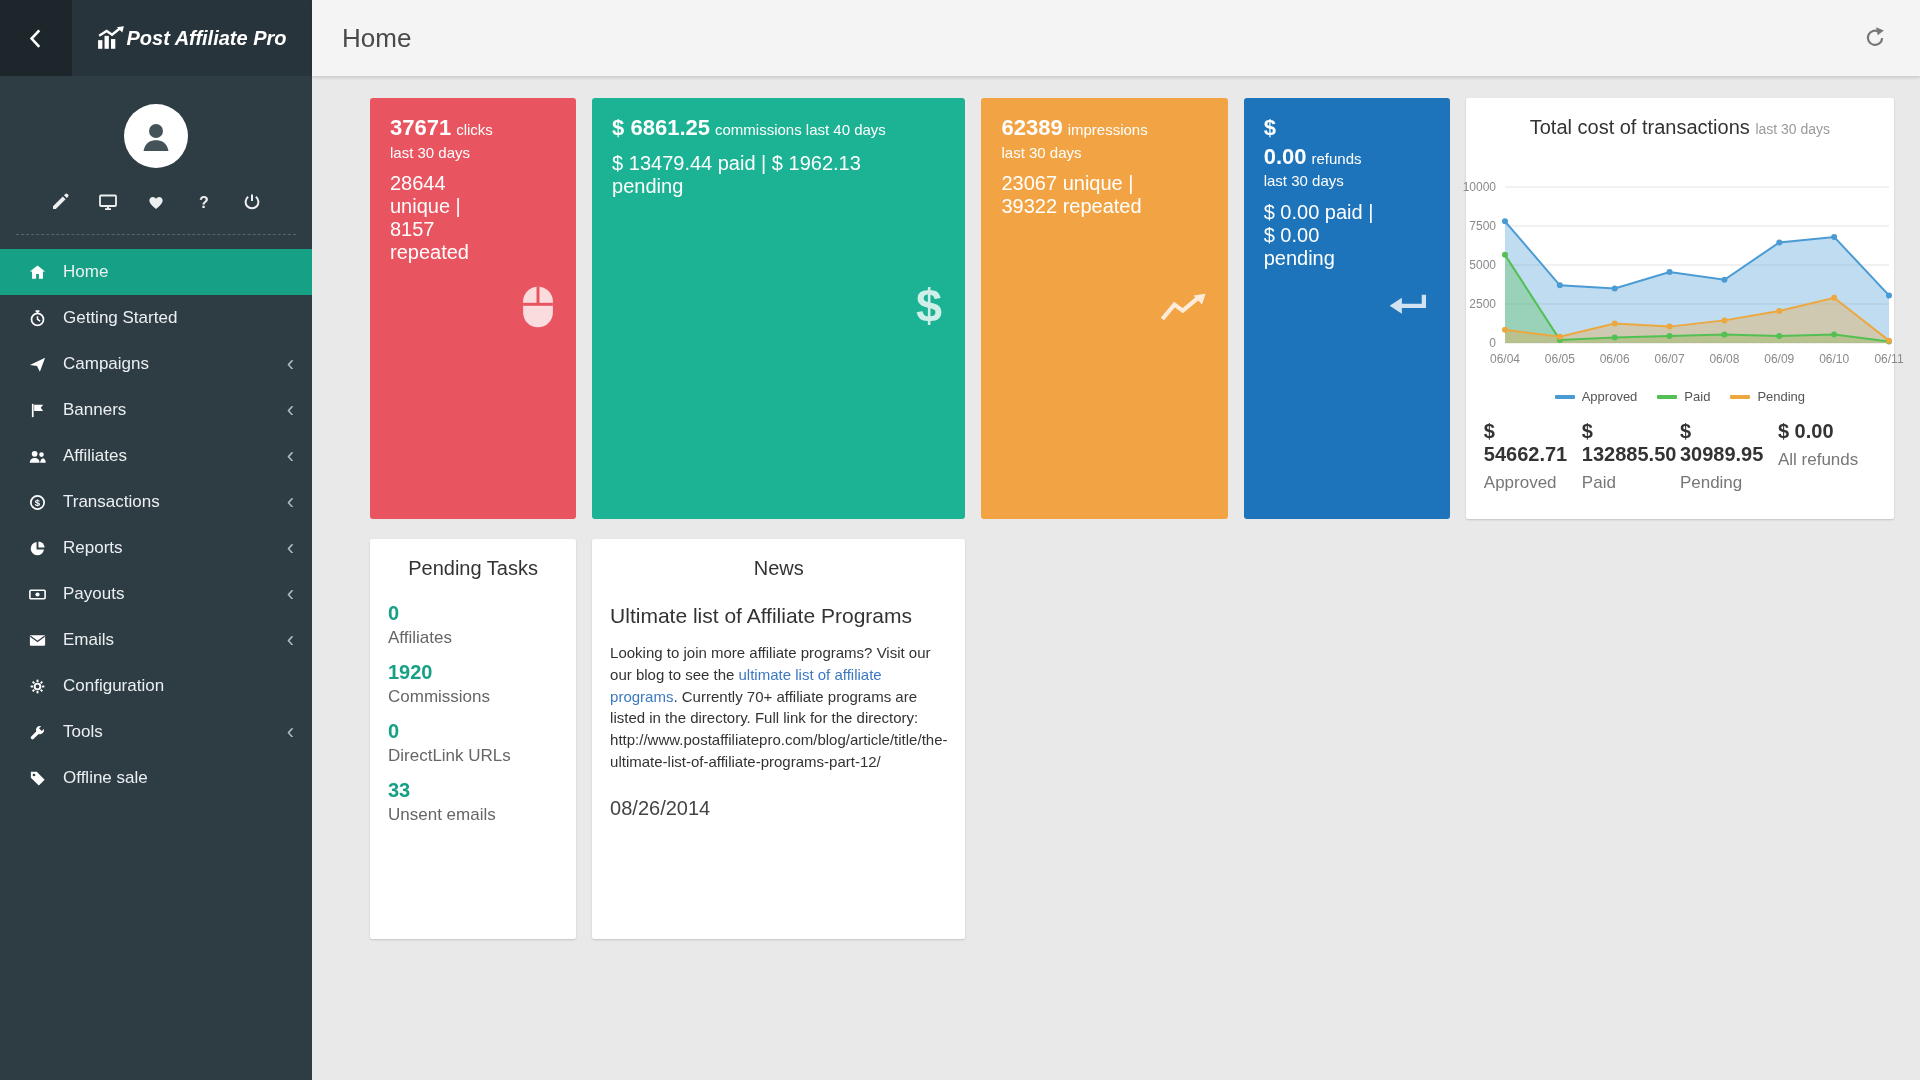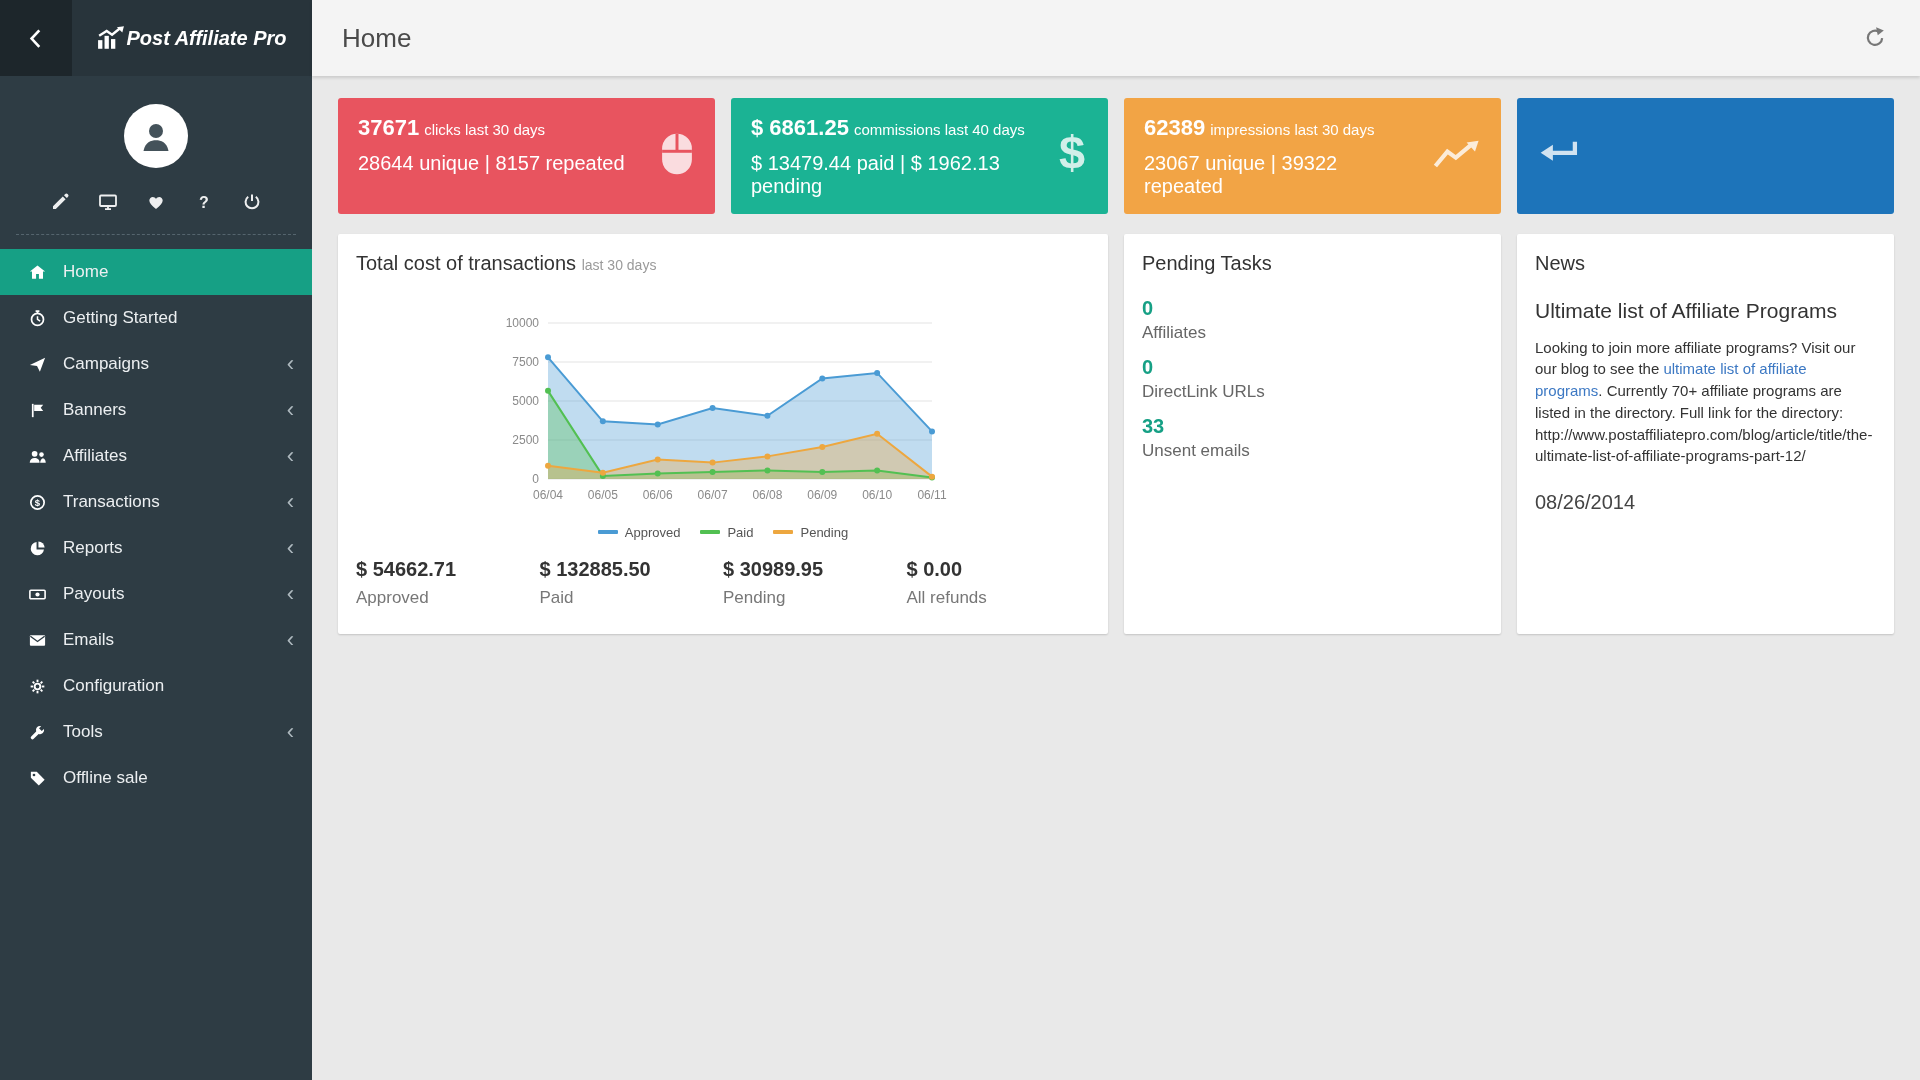--- a/index.html
+++ b/index.html
@@ -28,40 +28,40 @@
   .mi-icon { width:22px; height:20px; margin-right:15px; display:flex; align-items:center; justify-content:center; flex-shrink:0; }
   .mi-label { flex:1; }
   .mi-chevron { color:#aeb9bf; font-size:22px; line-height:1; margin-left:8px; }
 
   
   .main { flex:1; display:flex; flex-direction:column; min-width:0; }
   .topbar { height:76px; background:#f4f4f4; display:flex; align-items:center; padding:0 30px; box-shadow:0 2px 3px rgba(0,0,0,.13); position:relative; z-index:2; }
   .topbar h1 { margin:0; font-size:26px; font-weight:400; color:#4a4a4a; }
   .refresh { margin-left:auto; background:none; border:none; cursor:pointer; padding:4px; }
   .content { flex:1; overflow:hidden; padding:22px 26px; }
-  .grid { display:grid; grid-template-columns:repeat(4,1fr); gap:20px 16px; }
+  .grid { display:grid; grid-template-columns:repeat(6,1fr); gap:20px 16px;margin-left:32px; }
 
   
   .stat-card { border-radius:3px; color:#fff; min-height:108px; padding:16px 20px; display:flex; justify-content:space-between; gap:12px; cursor:pointer; }
   .card-clicks { background:var(--card-clicks,#e8545f); }
   .card-commissions { background:var(--card-commissions,#1bb394); }
   .card-impressions { background:var(--card-impressions,#f2a445); }
   .card-refunds { background:var(--card-refunds,#1d74ba); }
   .card-clicks .cut { stroke:var(--card-clicks,#e8545f); }
   .stat-text { display:flex; flex-direction:column; }
   .stat-line1 { line-height:1.3; }
   .stat-value { font-size:22px; font-weight:bold; margin-right:5px; }
   .stat-label { font-size:15px; }
   .stat-sub { font-size:20px; margin-top:9px; }
   .stat-icon { align-self:center; flex-shrink:0; opacity:.8; }
 
   
   .panel { background:#fff; border-radius:2px; box-shadow:0 1px 2px rgba(0,0,0,.16); min-height:400px; padding:18px 18px; }
   .panel-transactions { grid-column:span 2; display:flex; flex-direction:column; }
-  .panel-title { margin:0; font-size:20px; font-weight:400; color:#333; }
+  .panel-title { margin:0; font-size:20px; font-weight:400; color:#333;text-align:center; }
   .panel-title .muted { font-size:14px; color:#9a9a9a; }
 
   .chart-wrap { margin-top:36px; display:flex; flex-direction:column; align-items:center; }
   svg.chart { width:470px; height:210px; }
   .tick { font-size:12px; fill:#8a8a8a; font-family:"Liberation Sans",sans-serif; }
   .chart-legend { display:flex; justify-content:center; align-items:center; gap:20px; margin-top:4px; font-size:13px; color:#555; }
   .legend-item { display:flex; align-items:center; gap:7px; }
   .legend-swatch { display:inline-block; width:20px; height:4px; border-radius:1px; }
 
   .totals { display:grid; grid-template-columns:repeat(4,1fr); margin-top:auto; padding:16px 0 8px; text-align:left; }
@@ -310,20 +310,24 @@
           </div>
           <div class="stat-icon">
             <svg width="48" height="32" viewBox="0 0 40 26">
                 <polyline points="2,23 12,11 19,16 31,6" fill="none" stroke="#fff" stroke-width="3.5"></polyline>
                 <polygon points="38,2 28,3.5 35,11" fill="#fff"></polygon>
               </svg>
           </div>
         </div>
 
         <div class="stat-card card-refunds">
+          <div class="stat-text">
+            <div class="stat-line1"><span class="stat-value">$ 0.00</span><span class="stat-label">refunds last 30 days</span></div>
+            <div class="stat-sub">$ 0.00 paid | $ 0.00 pending</div>
+          </div>
           <div class="stat-icon">
             <svg width="44" height="32" viewBox="0 0 36 26">
                 <path d="M31 3 v9 H12" fill="none" stroke="#fff" stroke-width="3.5"></path>
                 <polygon points="13,5.5 13,18.5 3,12" fill="#fff"></polygon>
               </svg>
           </div>
         </div>
 
         <section class="panel panel-transactions">
           <h2 class="panel-title">
@@ -417,20 +421,24 @@
         </section>
 
         <section class="panel">
           <h2 class="panel-title">Pending Tasks</h2>
           <div class="tasks">
             <div class="task">
               <div class="task-count">0</div>
               <div class="task-label">Affiliates</div>
             </div>
             <div class="task">
+              <div class="task-count">1920</div>
+              <div class="task-label">Commissions</div>
+            </div>
+            <div class="task">
               <div class="task-count">0</div>
               <div class="task-label">DirectLink URLs</div>
             </div>
             <div class="task">
               <div class="task-count">33</div>
               <div class="task-label">Unsent emails</div>
             </div>
           </div>
         </section>
 

